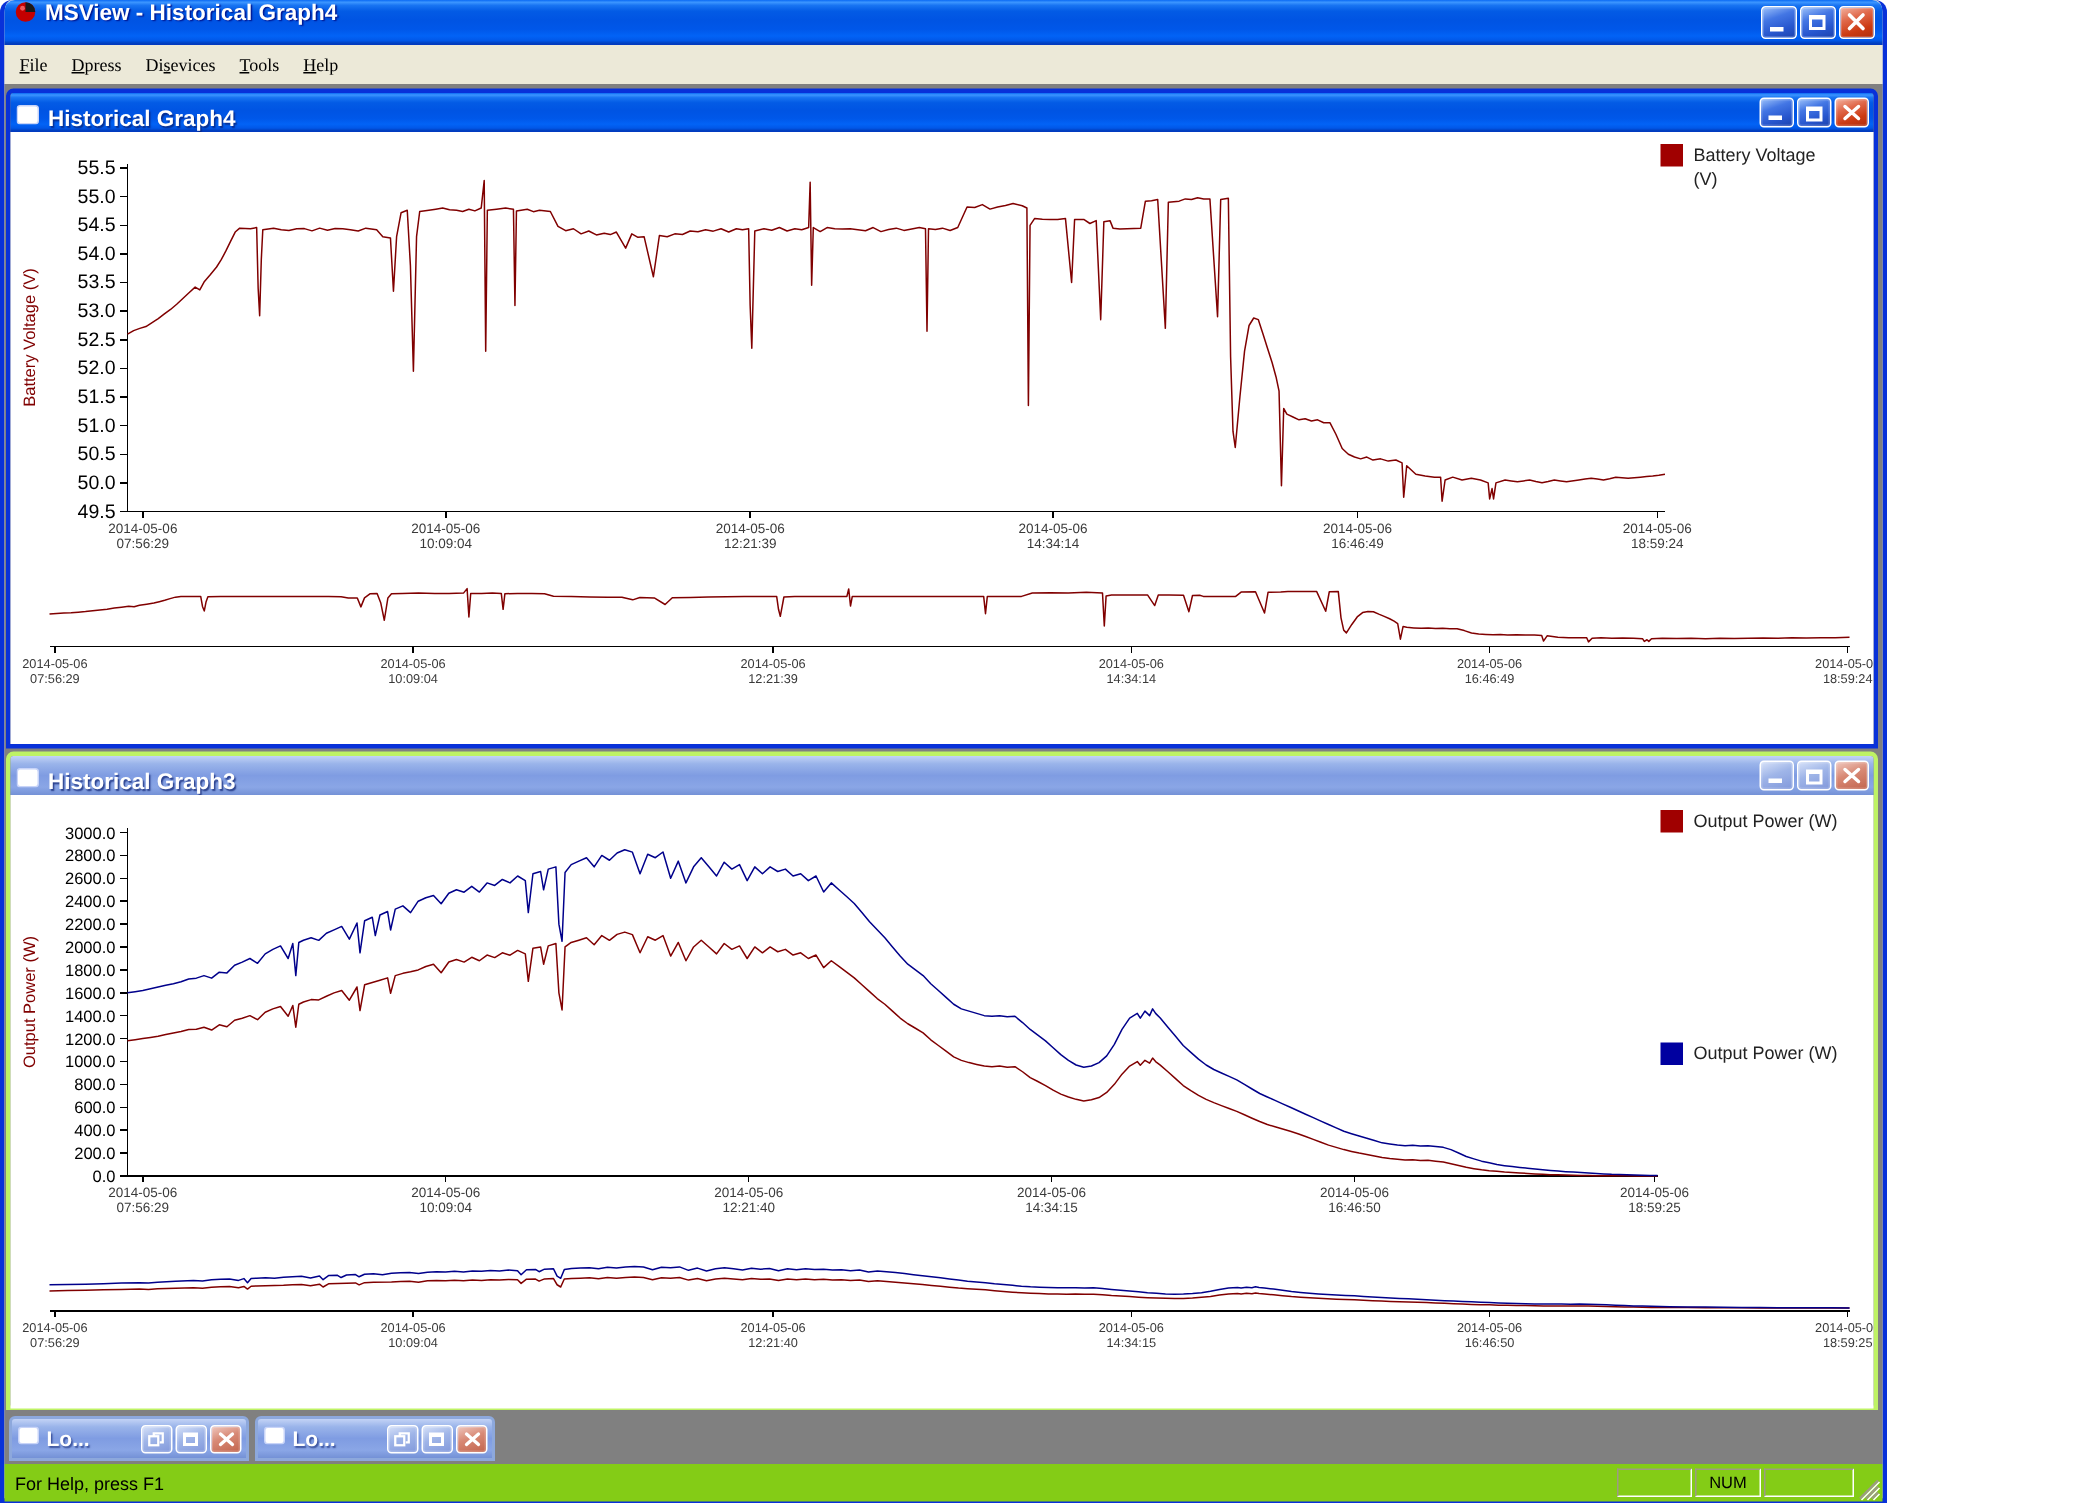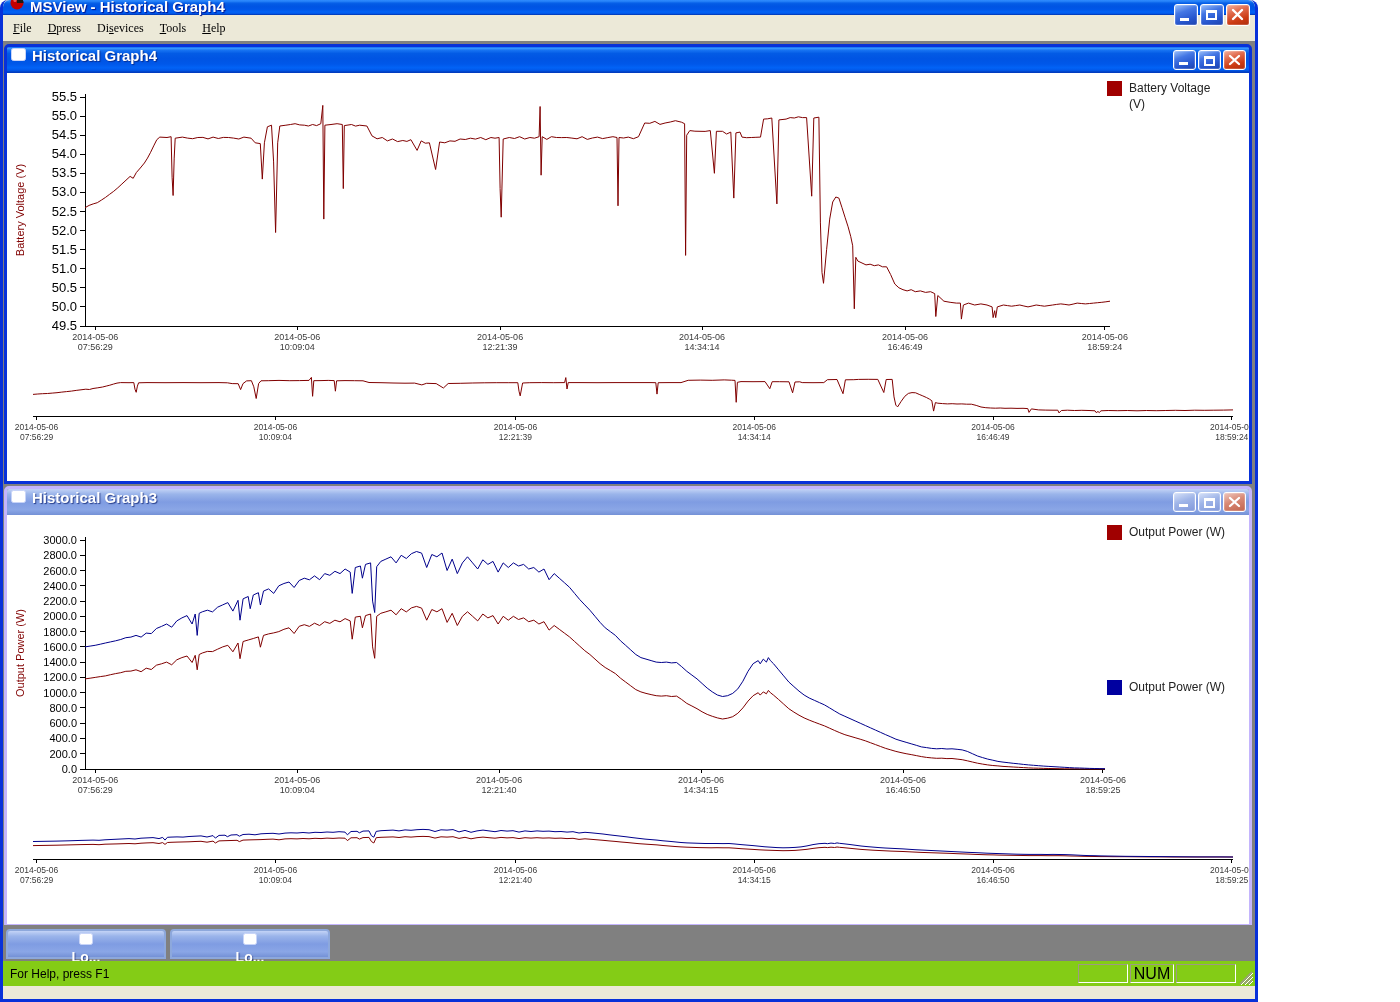--- a/index.html
+++ b/index.html
@@ -2,21 +2,21 @@
 <html><head>
 <meta charset="utf-8">
 <style>
   html,body{margin:0;padding:0;background:#fff;font-family:"Liberation Sans",sans-serif;}
   .stage{position:relative;width:1400px;height:1002px;background:#fff;overflow:hidden;}
 
   
   .app-window{position:absolute;left:0;top:0;width:1258px;height:1002px;box-sizing:border-box;
     border-left:3px solid #0831D9;border-right:3px solid #0831D9;border-bottom:3px solid #0831D9;
     border-radius:8px 8px 0 0;background:#ECE9D8;}
-  .titlebar{position:relative;height:15px;border-radius:7px 7px 0 0;display:flex;align-items:flex-end;
+  .titlebar{position:relative;height:30px;border-radius:7px 7px 0 0;display:flex;align-items:flex-start;
     background:linear-gradient(180deg,#0A6AF4 0%,#3C96FF 5%,#1874F2 12%,#035BE5 25%,#0054E3 45%,#0057E9 65%,#0263F6 80%,#0157E8 90%,#0140C0 96%,#0337C0 100%);}
   .titlebar .app-icon{margin:0 5px 0 6px;}
   .titlebar .title-text{color:#fff;font-size:15px;font-weight:bold;text-shadow:1px 1px 1px #00138C;white-space:nowrap;}
   .tb-buttons{position:absolute;right:5px;top:4px;display:flex;gap:2px;}
   .tb-btn{position:relative;width:24px;height:22px;border:1px solid #fff;border-radius:3px;box-sizing:border-box;box-shadow:inset 0 0 0 1px rgba(255,255,255,.18);}
   .btn-blue{background:linear-gradient(160deg,#9CC1FA 0%,#4376E4 35%,#2756CE 70%,#1D43AE 100%);}
   .btn-red{background:linear-gradient(160deg,#F3B2A0 0%,#E0694B 35%,#CC3A12 70%,#AE2E0E 100%);}
   .btn-blue-i{background:linear-gradient(160deg,#D6E1F8 0%,#9FB5E8 45%,#8299DB 100%);}
   .btn-red-i{background:linear-gradient(160deg,#EFC7BE 0%,#D88975 45%,#C2654E 100%);}
   .g-min{position:absolute;left:5px;bottom:4px;width:9px;height:3px;background:#fff;}
@@ -26,52 +26,52 @@
   
   .menubar{height:26px;background:#ECE9D8;display:flex;align-items:center;font-size:12px;color:#000;padding-left:2px;}
   .menu-item{padding:3px 8px;cursor:default;font-family:Liberation Serif, serif;}
   .mnemonic{text-decoration:underline;}
 
   
   .mdi{position:relative;width:1252px;height:920px;background:#808080;overflow:hidden;}
 
   .child-window{position:absolute;box-sizing:border-box;border-radius:5px 5px 0 0;}
   .child-active{border:3px solid #0831D9;}
-  .child-inactive{border:3px solid #c4b5fd;}
-  .child-titlebar{position:relative;height:26px;display:flex;align-items:flex-start;border-radius:2px 2px 0 0;}
+  .child-inactive{border:3px solid #bef264;}
+  .child-titlebar{position:relative;height:26px;display:flex;align-items:flex-end;border-radius:2px 2px 0 0;}
   .ct-active{background:linear-gradient(180deg,#0A6AF4 0%,#3C96FF 5%,#1874F2 12%,#035BE5 25%,#0054E3 45%,#0057E9 65%,#0263F6 80%,#0157E8 90%,#0140C0 96%,#0337C0 100%);}
   .ct-inactive{background:linear-gradient(180deg,#C3D3F6 0%,#9AB4EA 20%,#7F9CE2 50%,#8AA6E6 80%,#7491D6 100%);}
   .child-titlebar .win-icon{margin:0 6px 0 4px;}
   .child-title-text{color:#fff;font-size:15px;font-weight:bold;text-shadow:1px 1px 1px rgba(10,30,110,.75);white-space:nowrap;}
   .child-buttons{position:absolute;right:3px;top:3px;display:flex;gap:2px;}
   .child-buttons .tb-btn{width:23px;height:20px;}
   .child-content{position:relative;background:#fff;overflow:hidden;}
   .child-content svg{position:absolute;left:0;top:0;overflow:visible;font-family:"Liberation Sans",sans-serif;}
 
   .ylabel{position:absolute;width:130px;text-align:center;transform:rotate(-90deg);font-size:11px;}
   .legend{position:absolute;display:flex;align-items:flex-start;}
   .legend-swatch{display:inline-block;width:15px;height:15px;flex:0 0 15px;}
   .legend-label{margin-left:7px;font-size:12px;color:#222;line-height:1.3;}
   .legend-wrap .legend-label{width:96px;}
   .legend-nowrap .legend-label{white-space:nowrap;}
 
   
   .mini-window{position:absolute;width:160px;height:30px;box-sizing:border-box;border:2px solid #8DA8DC;border-radius:4px 4px 0 0;
-    background:linear-gradient(180deg,#C3D3F6 0%,#9AB4EA 20%,#7F9CE2 50%,#8AA6E6 80%,#7491D6 100%);display:flex;align-items:center;flex-direction:column;}
+    background:linear-gradient(180deg,#C3D3F6 0%,#9AB4EA 20%,#7F9CE2 50%,#8AA6E6 80%,#7491D6 100%);display:flex;align-items:center;}
   .mini-window .win-icon{margin:0 5px 0 4px;}
   .mini-title{color:#fff;font-size:14px;font-weight:bold;text-shadow:1px 1px 1px rgba(10,30,110,.6);flex:1;}
   .mini-buttons{display:flex;gap:2px;margin-right:3px;}
   .mini-buttons .tb-btn{width:21px;height:19px;}
   .mini-buttons .g-max{left:4px;top:4px;width:10px;height:9px;}
 
   
   .statusbar{position:relative;height:25px;background:#84cc16;display:flex;align-items:center;font-size:12px;color:#000;}
   .status-text{flex:1;padding-left:7px;}
   .status-pane{height:19px;box-sizing:border-box;border:1px solid;border-color:#9D9A84 #FFFFFF #FFFFFF #9D9A84;margin-right:2px;
-    display:flex;align-items:center;justify-content:center;font-size:16px;}
+    display:flex;align-items:center;justify-content:center;font-size:11px;}
   .pane-a{width:50px;}
   .pane-num{width:44px;}
   .pane-b{width:60px;}
   .grip{width:16px;height:16px;align-self:flex-end;margin-right:1px;}
 </style>
 </head>
 <body>
 
 <div class="stage">
   <div class="app-window">

